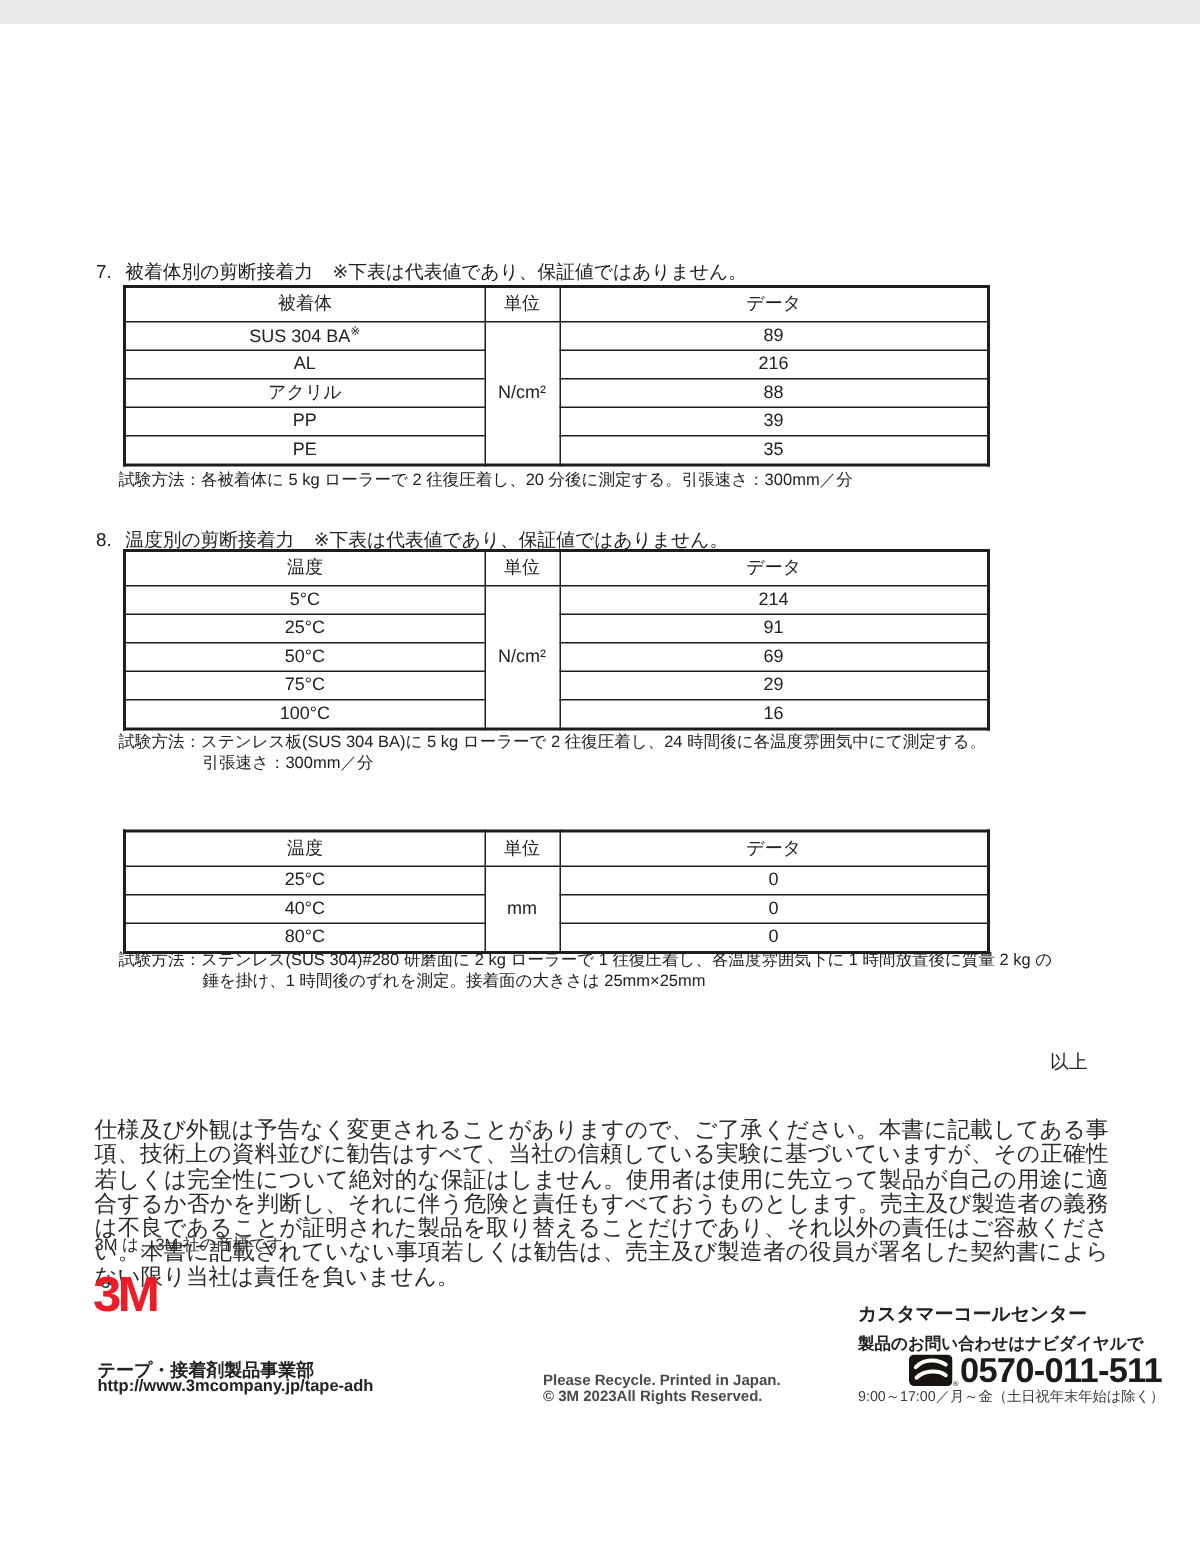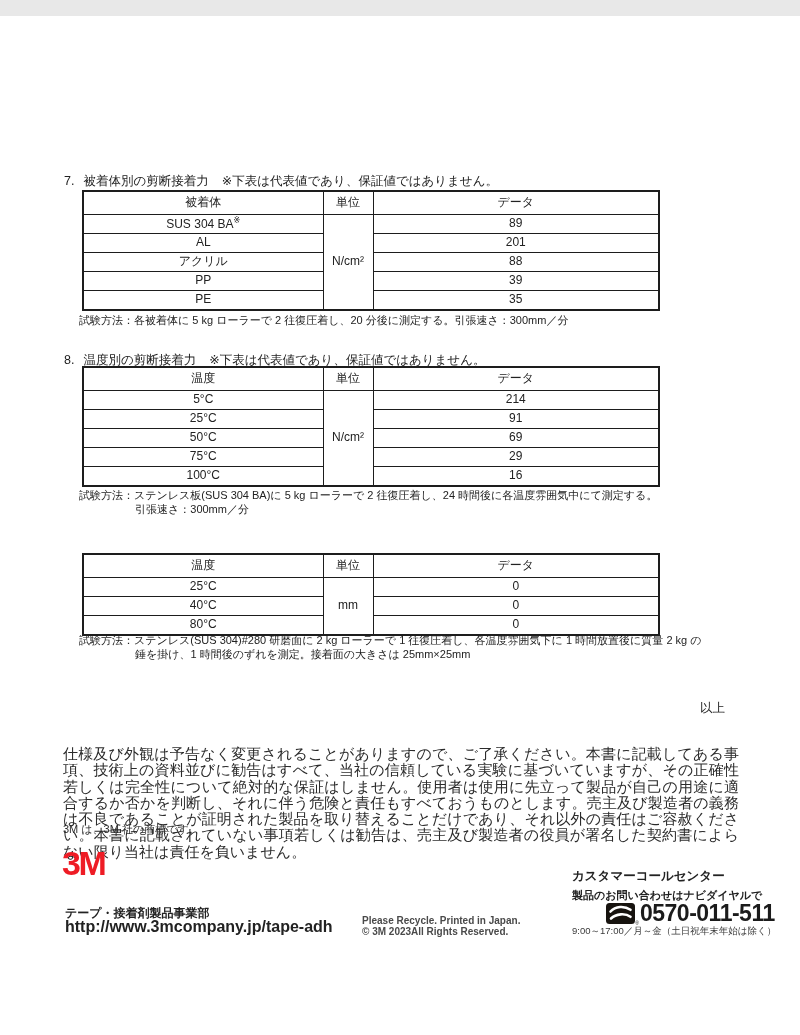--- a/index.html
+++ b/index.html
@@ -34,21 +34,21 @@
 
   .legal { left:63px; width:676px; font-size:15px; line-height:16.3px;
            text-align:justify; color:#2b2b2b; }
   .tm-note { left:63px; font-size:11px; color:#2b2b2b; }
 
   
   .logo3m { left:62px; top:828px; font-size:34px; font-weight:bold;
             letter-spacing:-2.5px; color:#EE1C25; transform:scaleY(0.97); }
   .company  { left:65px; top:871px; font-size:13.5px; font-weight:bold; letter-spacing:0.3px; }
   .division { left:65px; top:889px; font-size:12px;  font-weight:bold; }
-  .url      { left:65px; top:902px; font-size:16px;  font-weight:bold; color:#222; text-decoration:none; }
+  .url      { left:65px; top:902px; font-size:11px;  font-weight:bold; color:#222; text-decoration:none; }
   .printnote { left:362px; top:900px; font-size:10px; font-weight:bold; color:#4a4a4a; line-height:10.5px; }
 
   .cc-title    { left:572px; top:852px; font-size:12.5px; font-weight:bold; }
   .cc-subtitle { left:572px; top:872px; font-size:11px;   font-weight:bold; }
   .cc-phone-row { left:571px; top:884px; display:flex; align-items:center; gap:5px;padding-left:35px; }
   .cc-phone-row .icon-wrap { position:relative; width:29px; height:21px; }
   .cc-phone-row .reg { position:absolute; right:-4px; bottom:-2px; font-size:5px; color:#222; }
   .cc-number { font-size:23px; font-weight:bold; letter-spacing:-0.5px; color:#1b1b1b; }
   .cc-hours  { left:572px; top:909px; font-size:9.5px; color:#3a3a3a; }
 </style>
@@ -73,21 +73,21 @@
         <th>単位</th>
         <th>データ</th>
       </tr>
       <tr>
         <td><span>SUS 304 BA</span><sup>※</sup></td>
         <td rowspan="5">N/cm²</td>
         <td>89</td>
       </tr>
       <tr>
         <td>AL</td>
-        <td>201</td>
+        <td>216</td>
       </tr>
       <tr>
         <td>アクリル</td>
         <td>88</td>
       </tr>
       <tr>
         <td>PP</td>
         <td>39</td>
       </tr>
       <tr>

